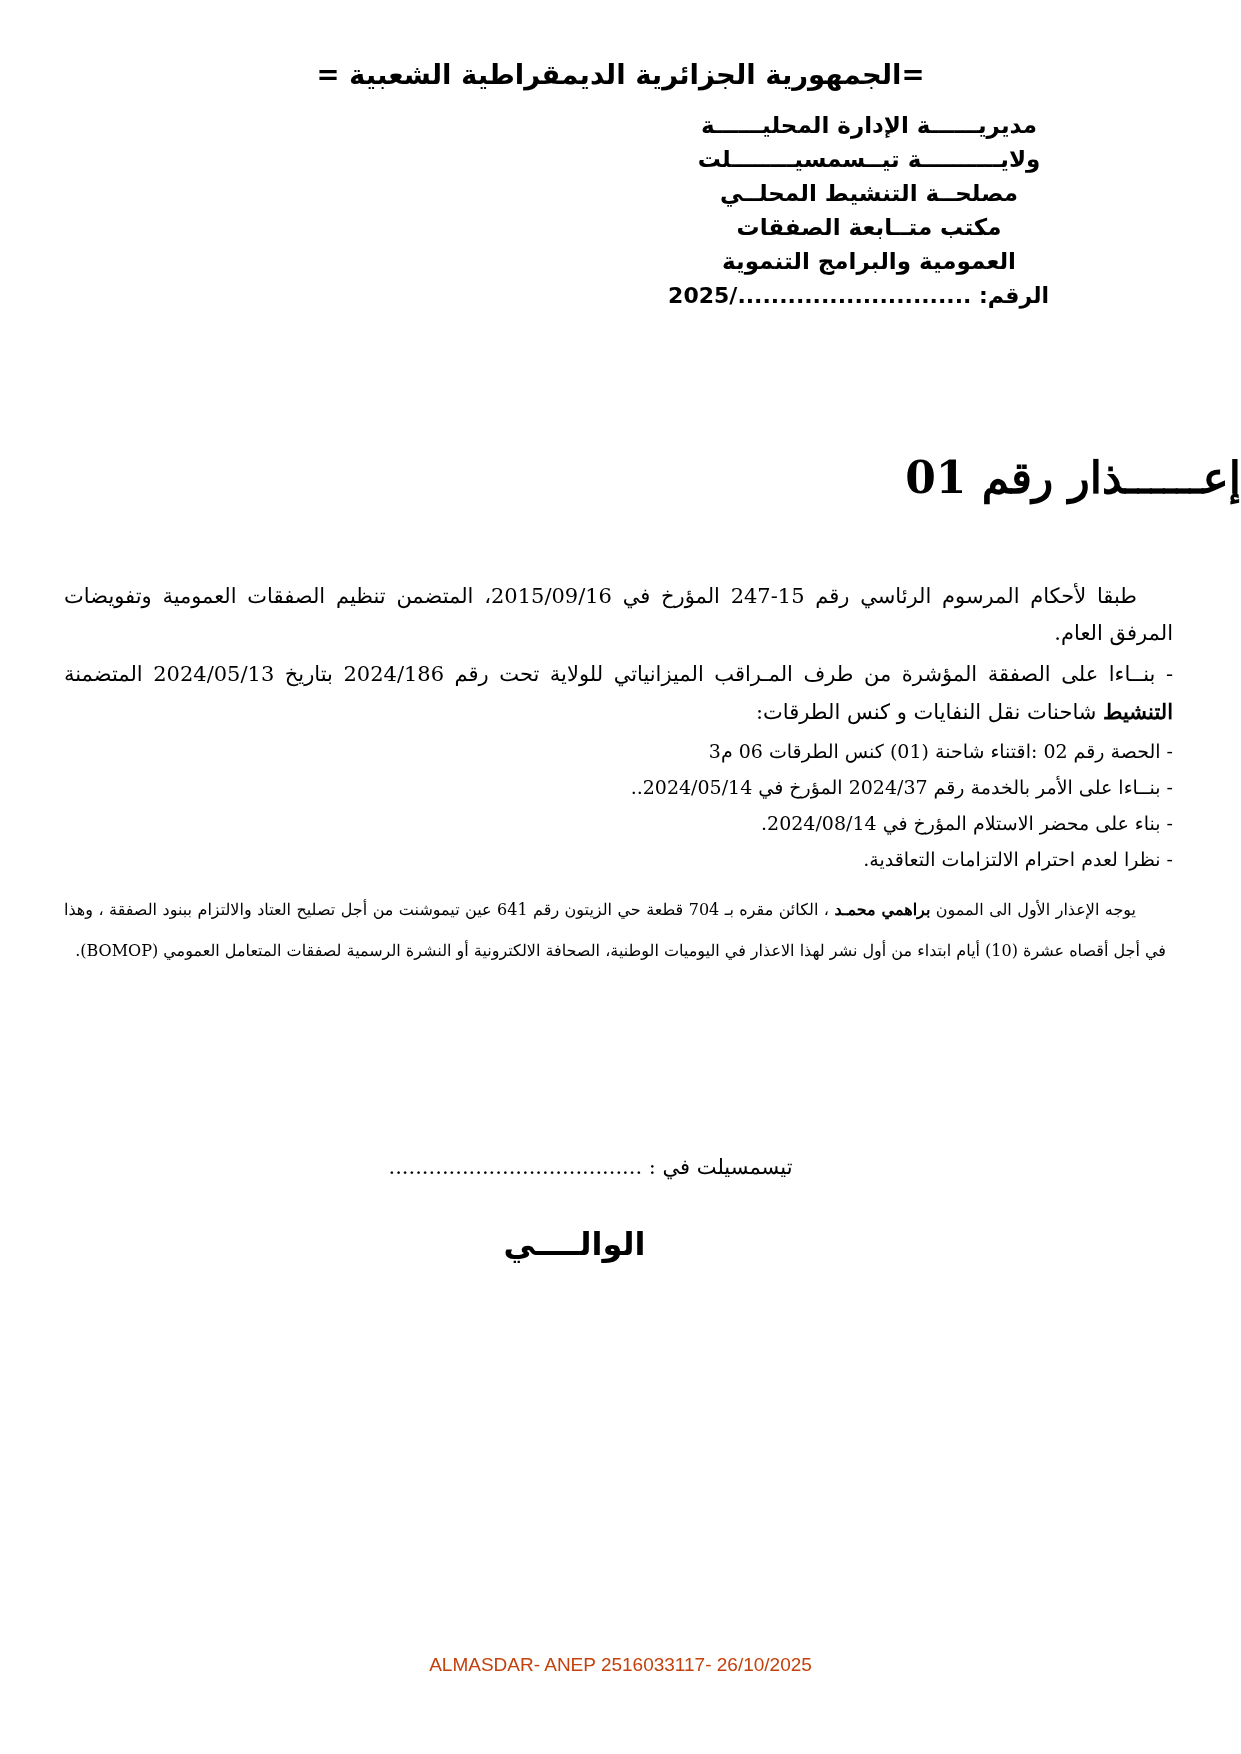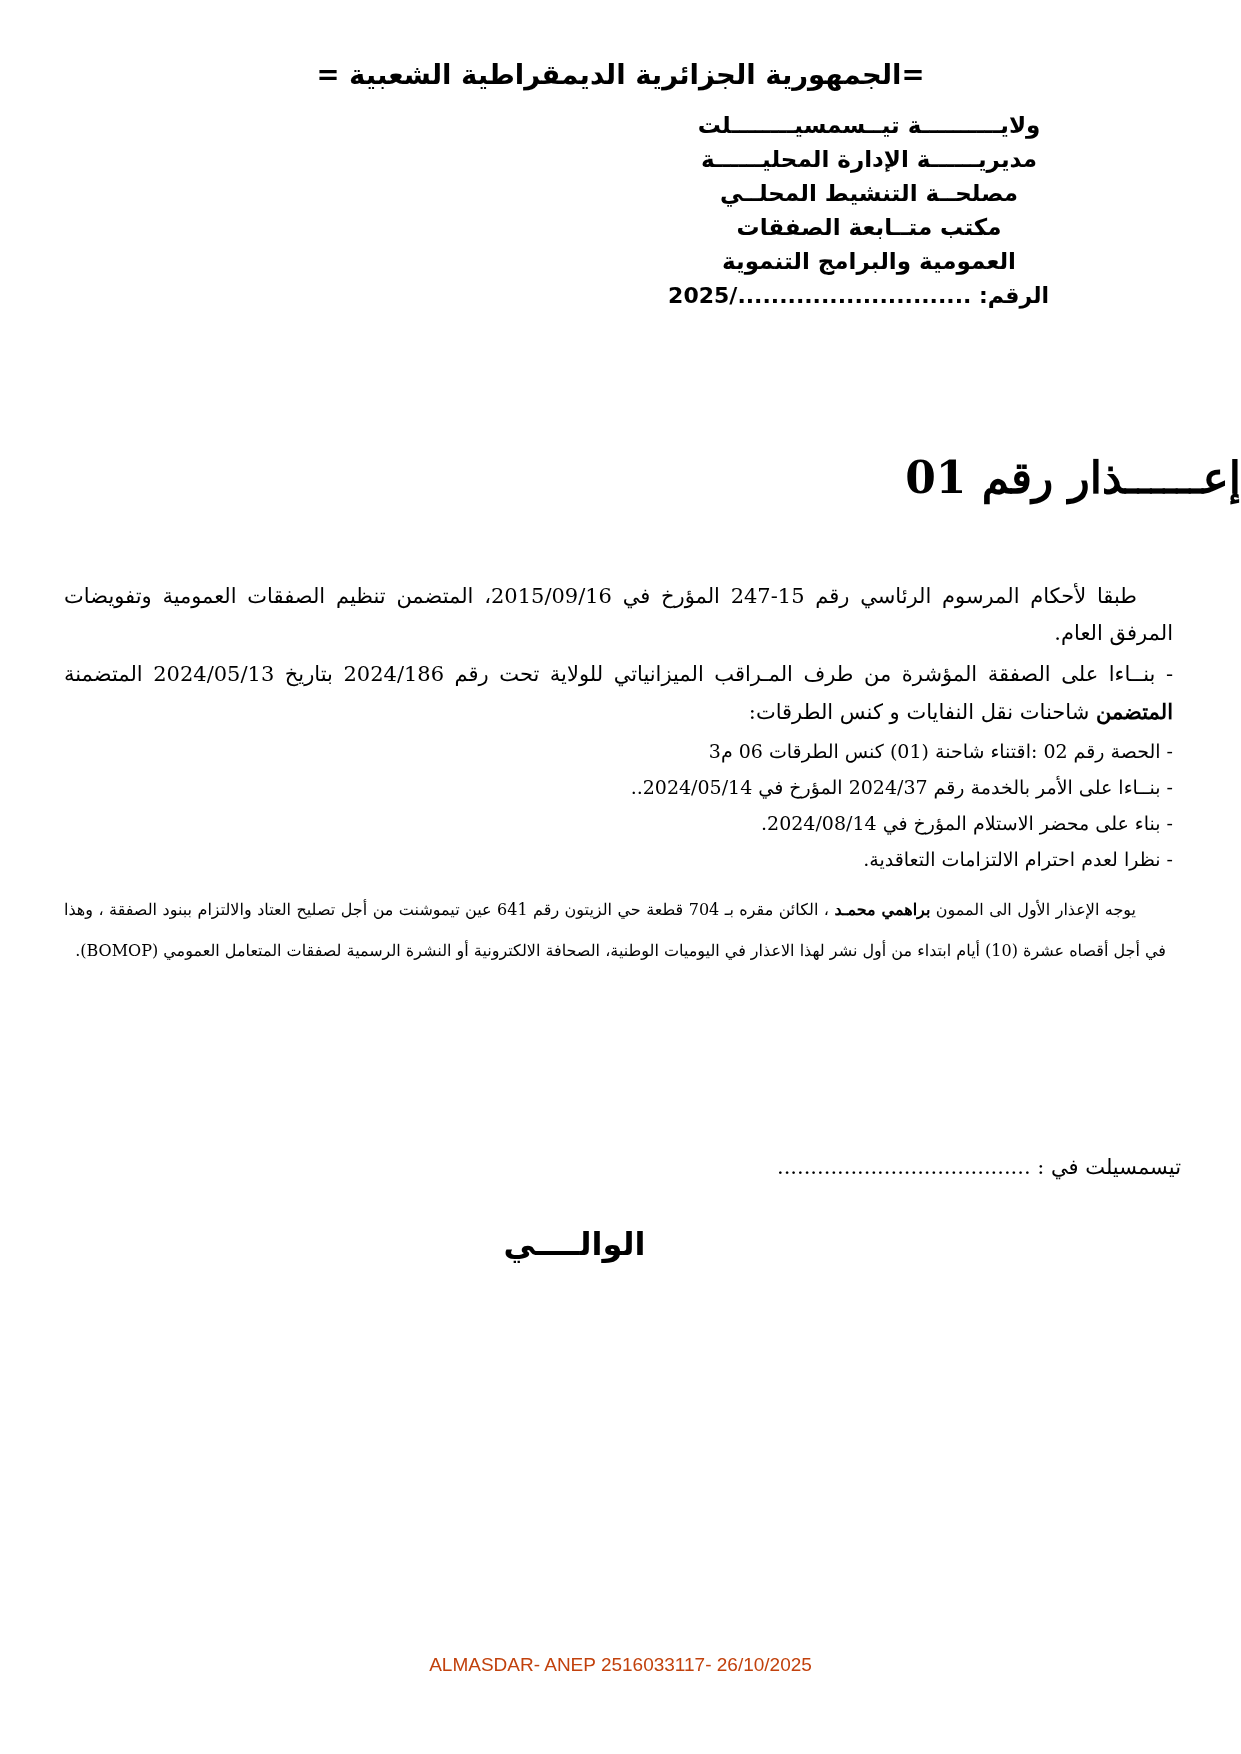--- a/index.html
+++ b/index.html
@@ -132,20 +132,21 @@
   .sig-block {
     position: absolute;
     top: 1155px;
     right: 0;
     left: 0;
     direction: rtl;
     font-family: "DejaVu Serif", "Liberation Serif", serif;
   }
   .sig-place {
     font-size: 21px;
+    text-align: center;
     padding-right: 60px;
     white-space: nowrap;
     direction: rtl;
   }
   .sig-wali {
     margin-top: 46px;
     text-align: center;
     padding-right: 92px;
     font-size: 32px;
     font-weight: bold;
@@ -168,37 +169,37 @@
   }
 </style>
 </head>
 <body>
 
 <div class="page">
 
   <div class="republic-line">=الجمهورية الجزائرية الديمقراطية الشعبية =</div>
 
   <div class="letterhead">
+    <div class="lh-line">مديريــــــة الإدارة المحليــــــة</div>
     <div class="lh-line">ولايــــــــــة تيــسمسيــــــــلت</div>
-    <div class="lh-line">مديريــــــة الإدارة المحليــــــة</div>
     <div class="lh-line">مصلحــة التنشيط المحلــي</div>
     <div class="lh-line">مكتب متــابعة الصفقات</div>
     <div class="lh-line">العمومية والبرامج التنموية</div>
     <div class="lh-num">الرقم: ............................/2025</div>
   </div>
 
   <div class="doc-title">إعــــــذار رقم 01</div>
 
   <div class="body-wrap">
 
     <p class="para">طبقا لأحكام المرسوم الرئاسي رقم 15-247 المؤرخ في 2015/09/16، المتضمن تنظيم الصفقات العمومية وتفويضات المرفق العام.</p>
 
     <p class="para-dash">
       <span>-    بنــاءا على الصفقة المؤشرة من طرف المـراقب الميزانياتي للولاية تحت رقم 2024/186 بتاريخ 2024/05/13  المتضمنة</span>
-      <span class="bold-in">المتضمن</span>
+      <span class="bold-in">التنشيط</span>
       <span>شاحنات نقل النفايات و كنس الطرقات:</span>
     </p>
 
     <p class="line-right">- الحصة رقم 02 :اقتناء شاحنة (01) كنس الطرقات 06 م3</p>
     <p class="line-right">- بنــاءا على الأمر بالخدمة رقم 2024/37  المؤرخ في 2024/05/14..</p>
     <p class="line-right">- بناء على محضر الاستلام المؤرخ في 2024/08/14.</p>
     <p class="line-right">- نظرا لعدم احترام  الالتزامات التعاقدية.</p>
 
     <div class="gap-sm"></div>
 

